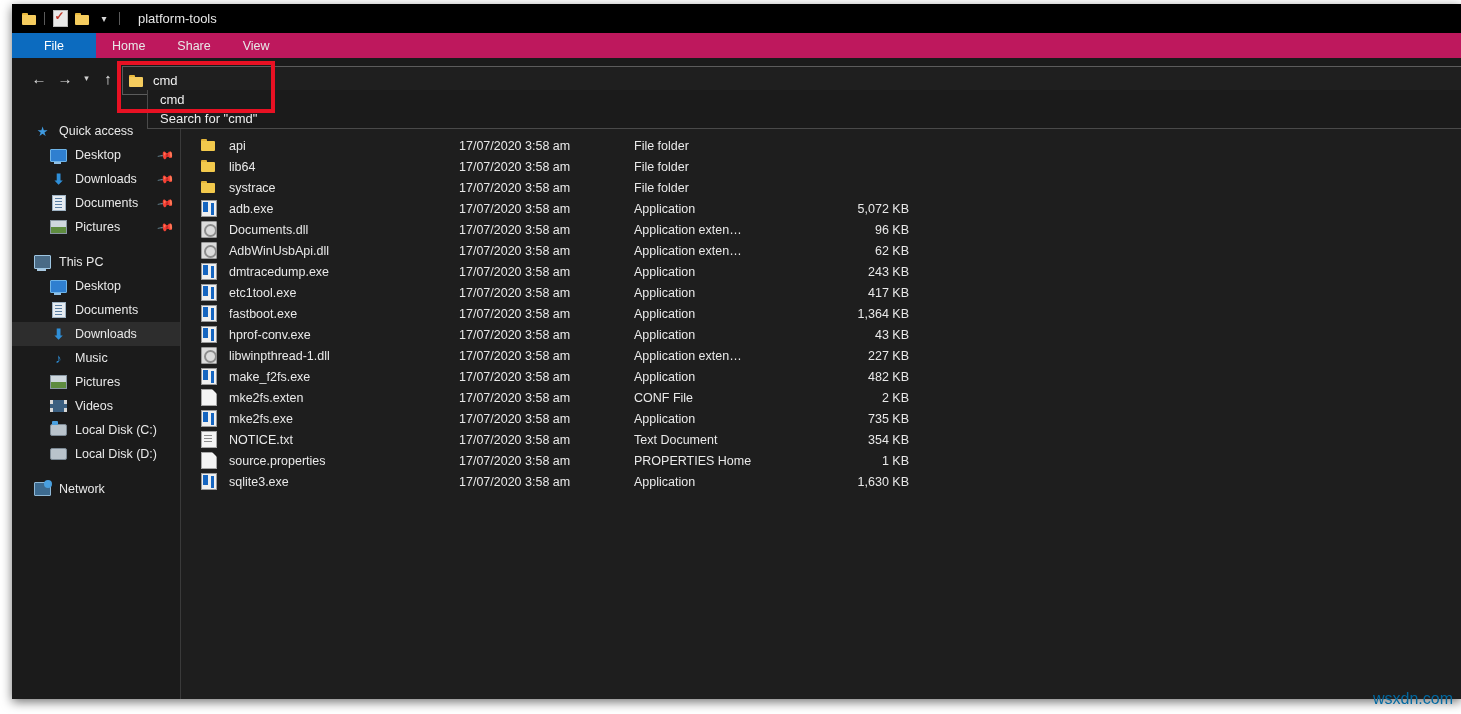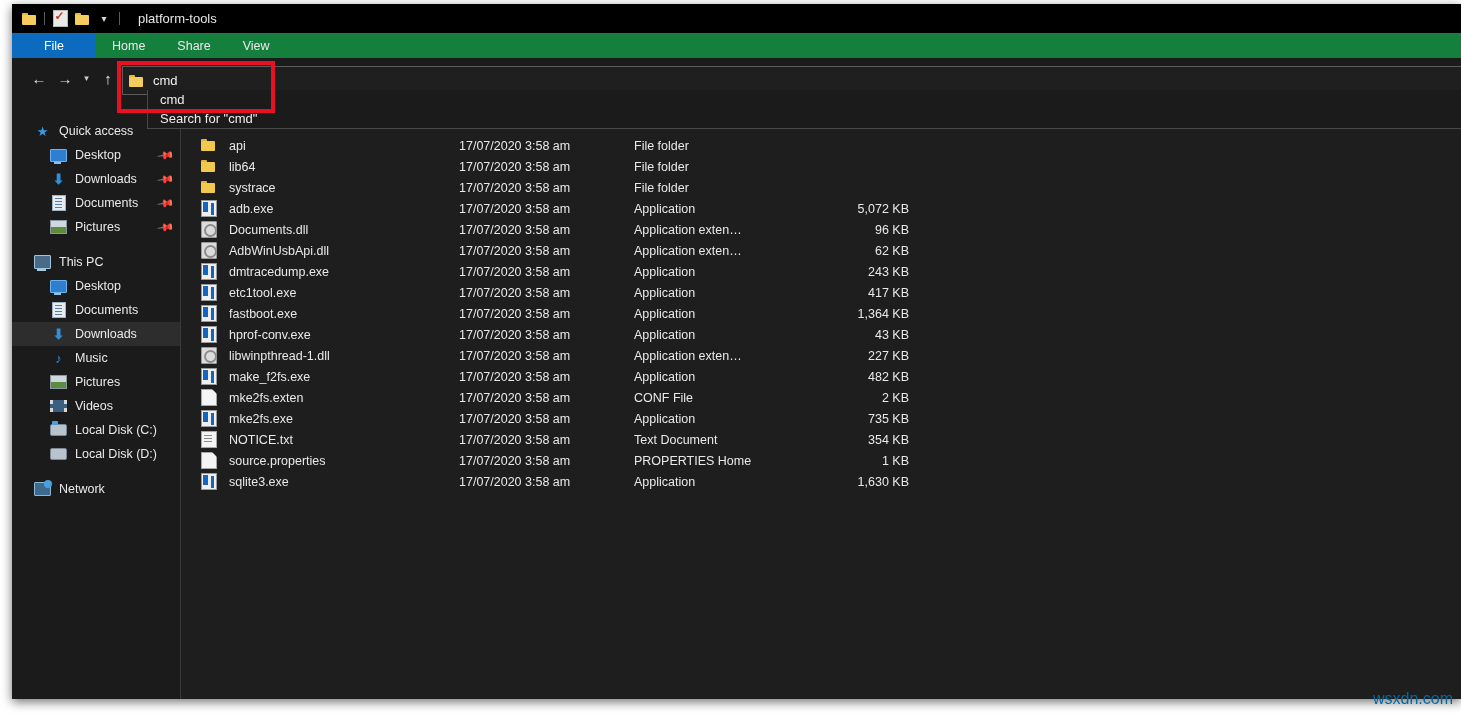--- a/index.html
+++ b/index.html
@@ -61,21 +61,21 @@
     color: #d8d8d8; font-size: 10px; line-height: 1;
   }
   .title-text {
     color: #e6e6e6; font-size: 13px; margin-left: 14px;
     white-space: nowrap;
   }
 
   
   .ribbon {
     position: absolute; left: 0; top: 29px; width: 100%; height: 25px;
-    background: #15803d;
+    background: #be185d;
     display: flex; align-items: stretch;
   }
   .tab {
     display: flex; align-items: center; justify-content: center;
     font-size: 12.5px; color: #e8e8e8;
     padding: 0 16px; cursor: default;
   }
   .tab.active { background: #0c6bbf; color: #ffffff; min-width: 52px; }
 
   

